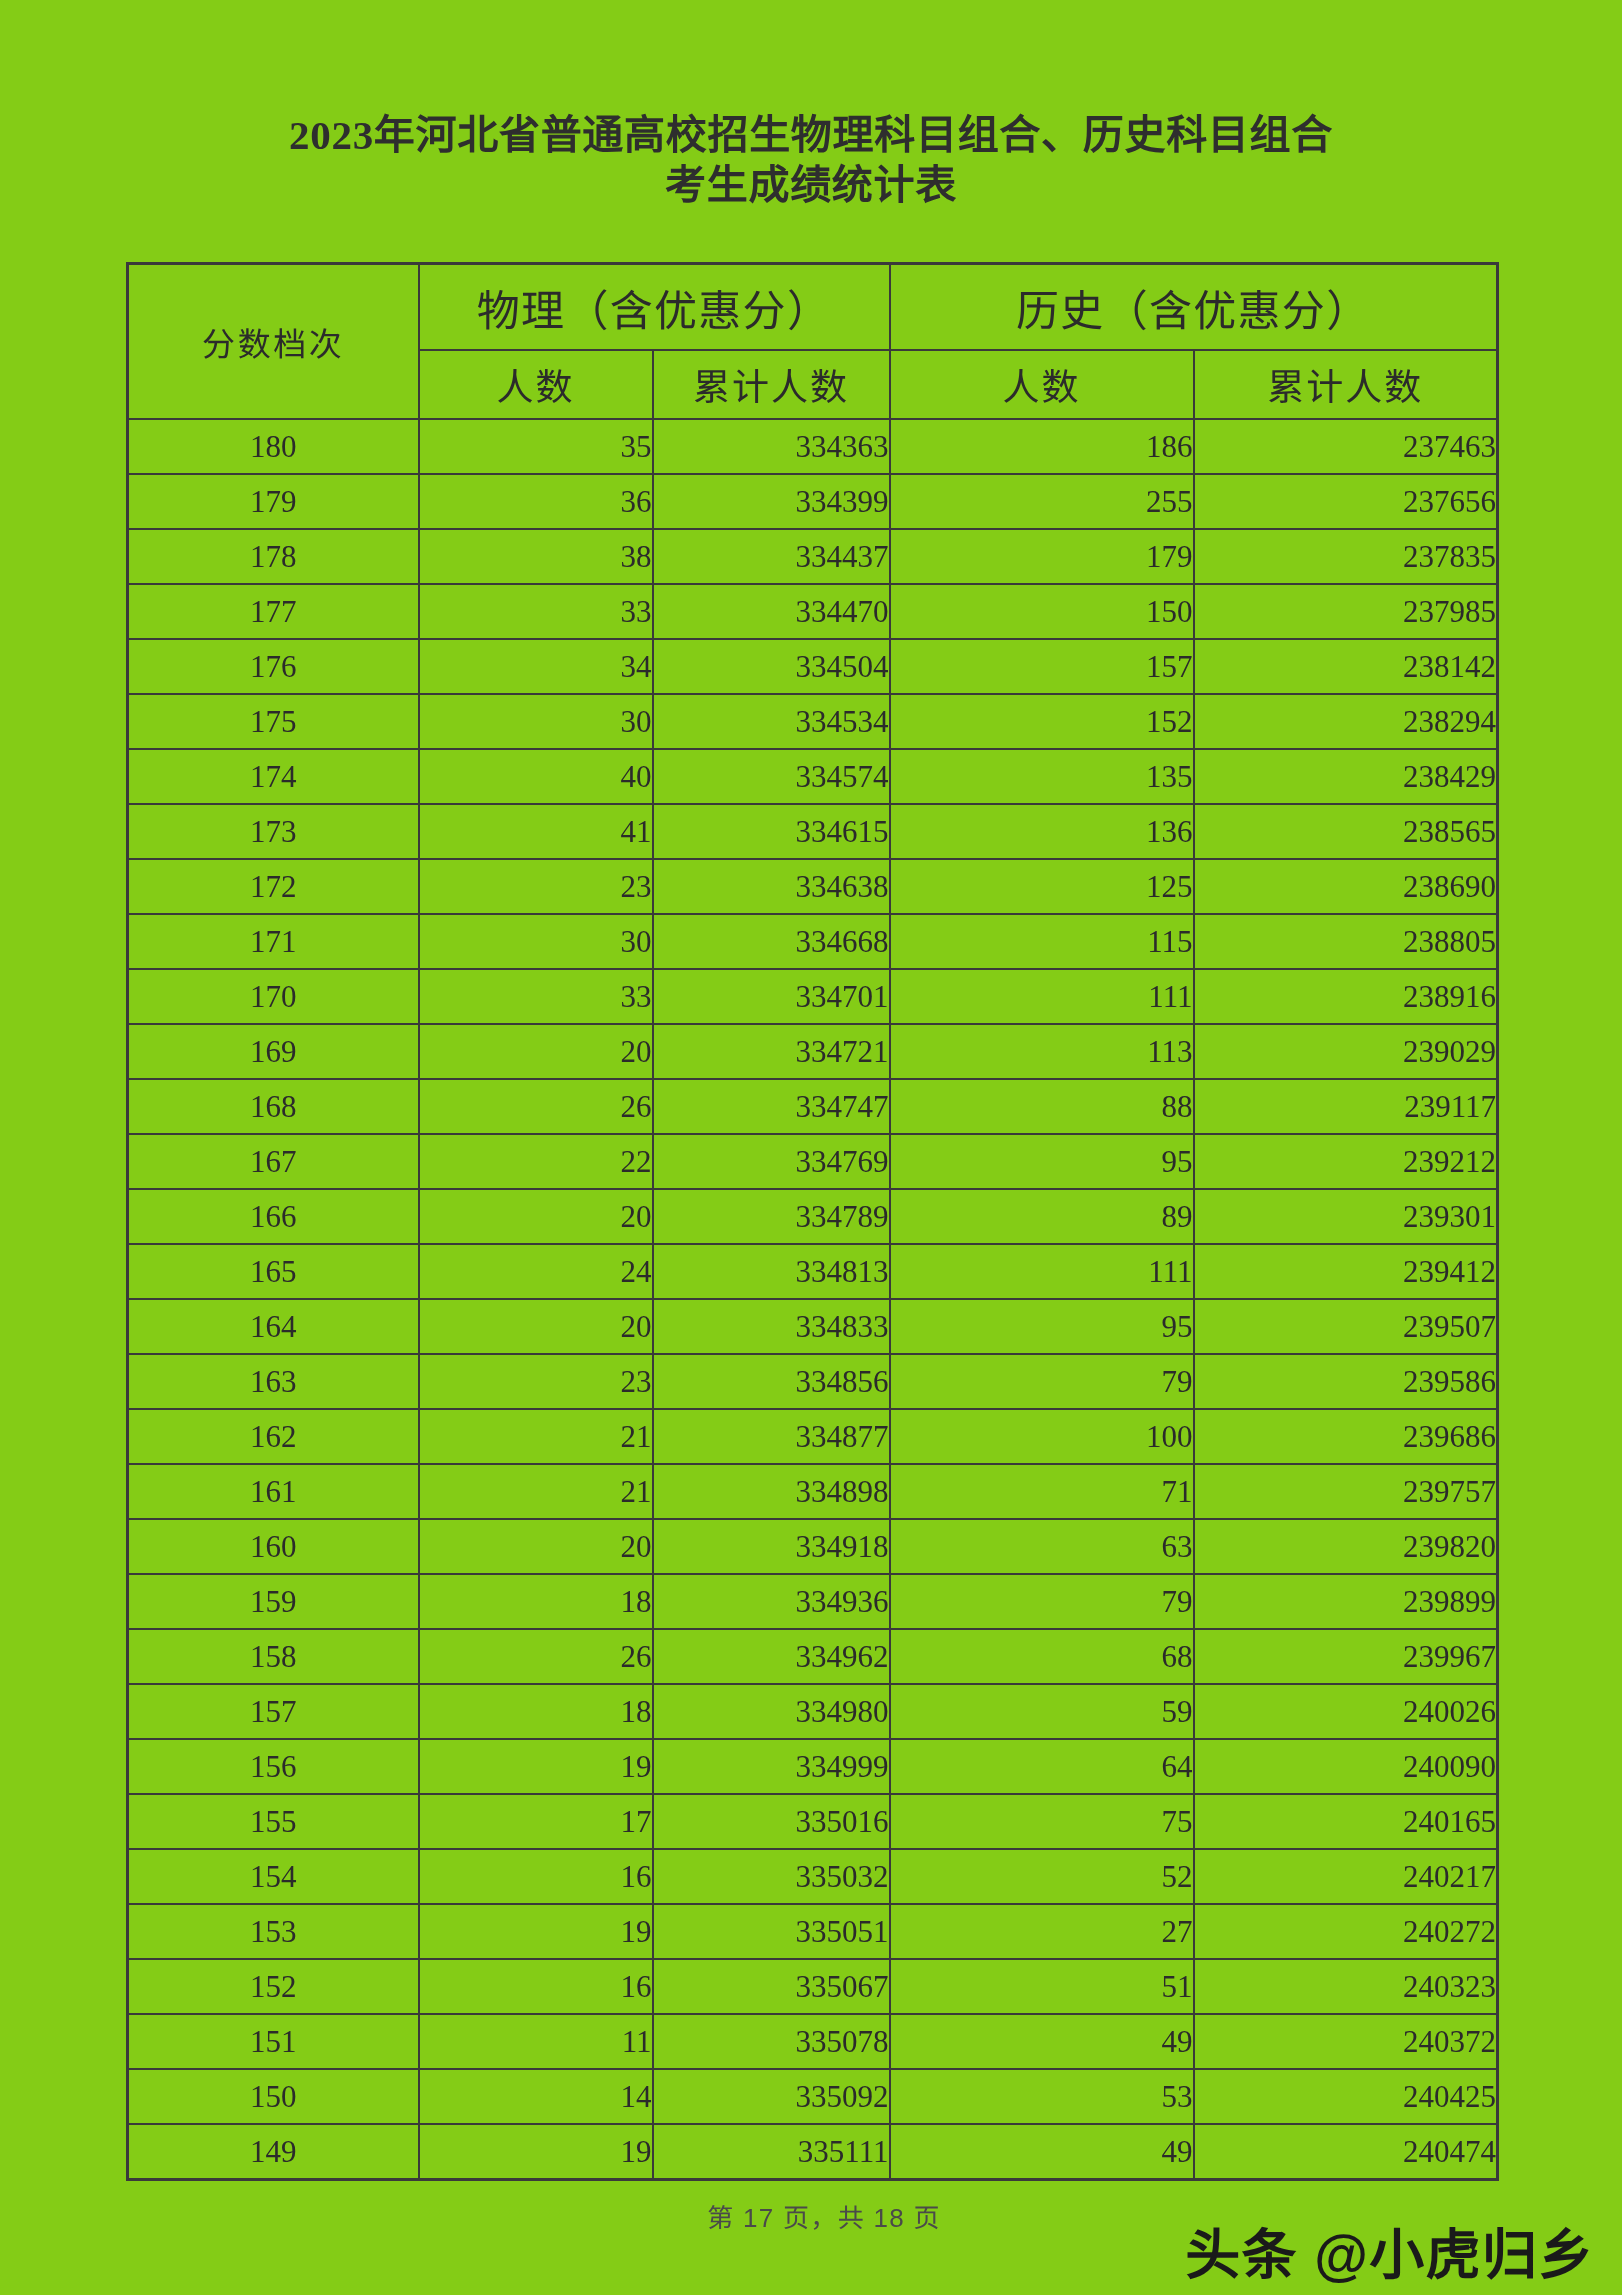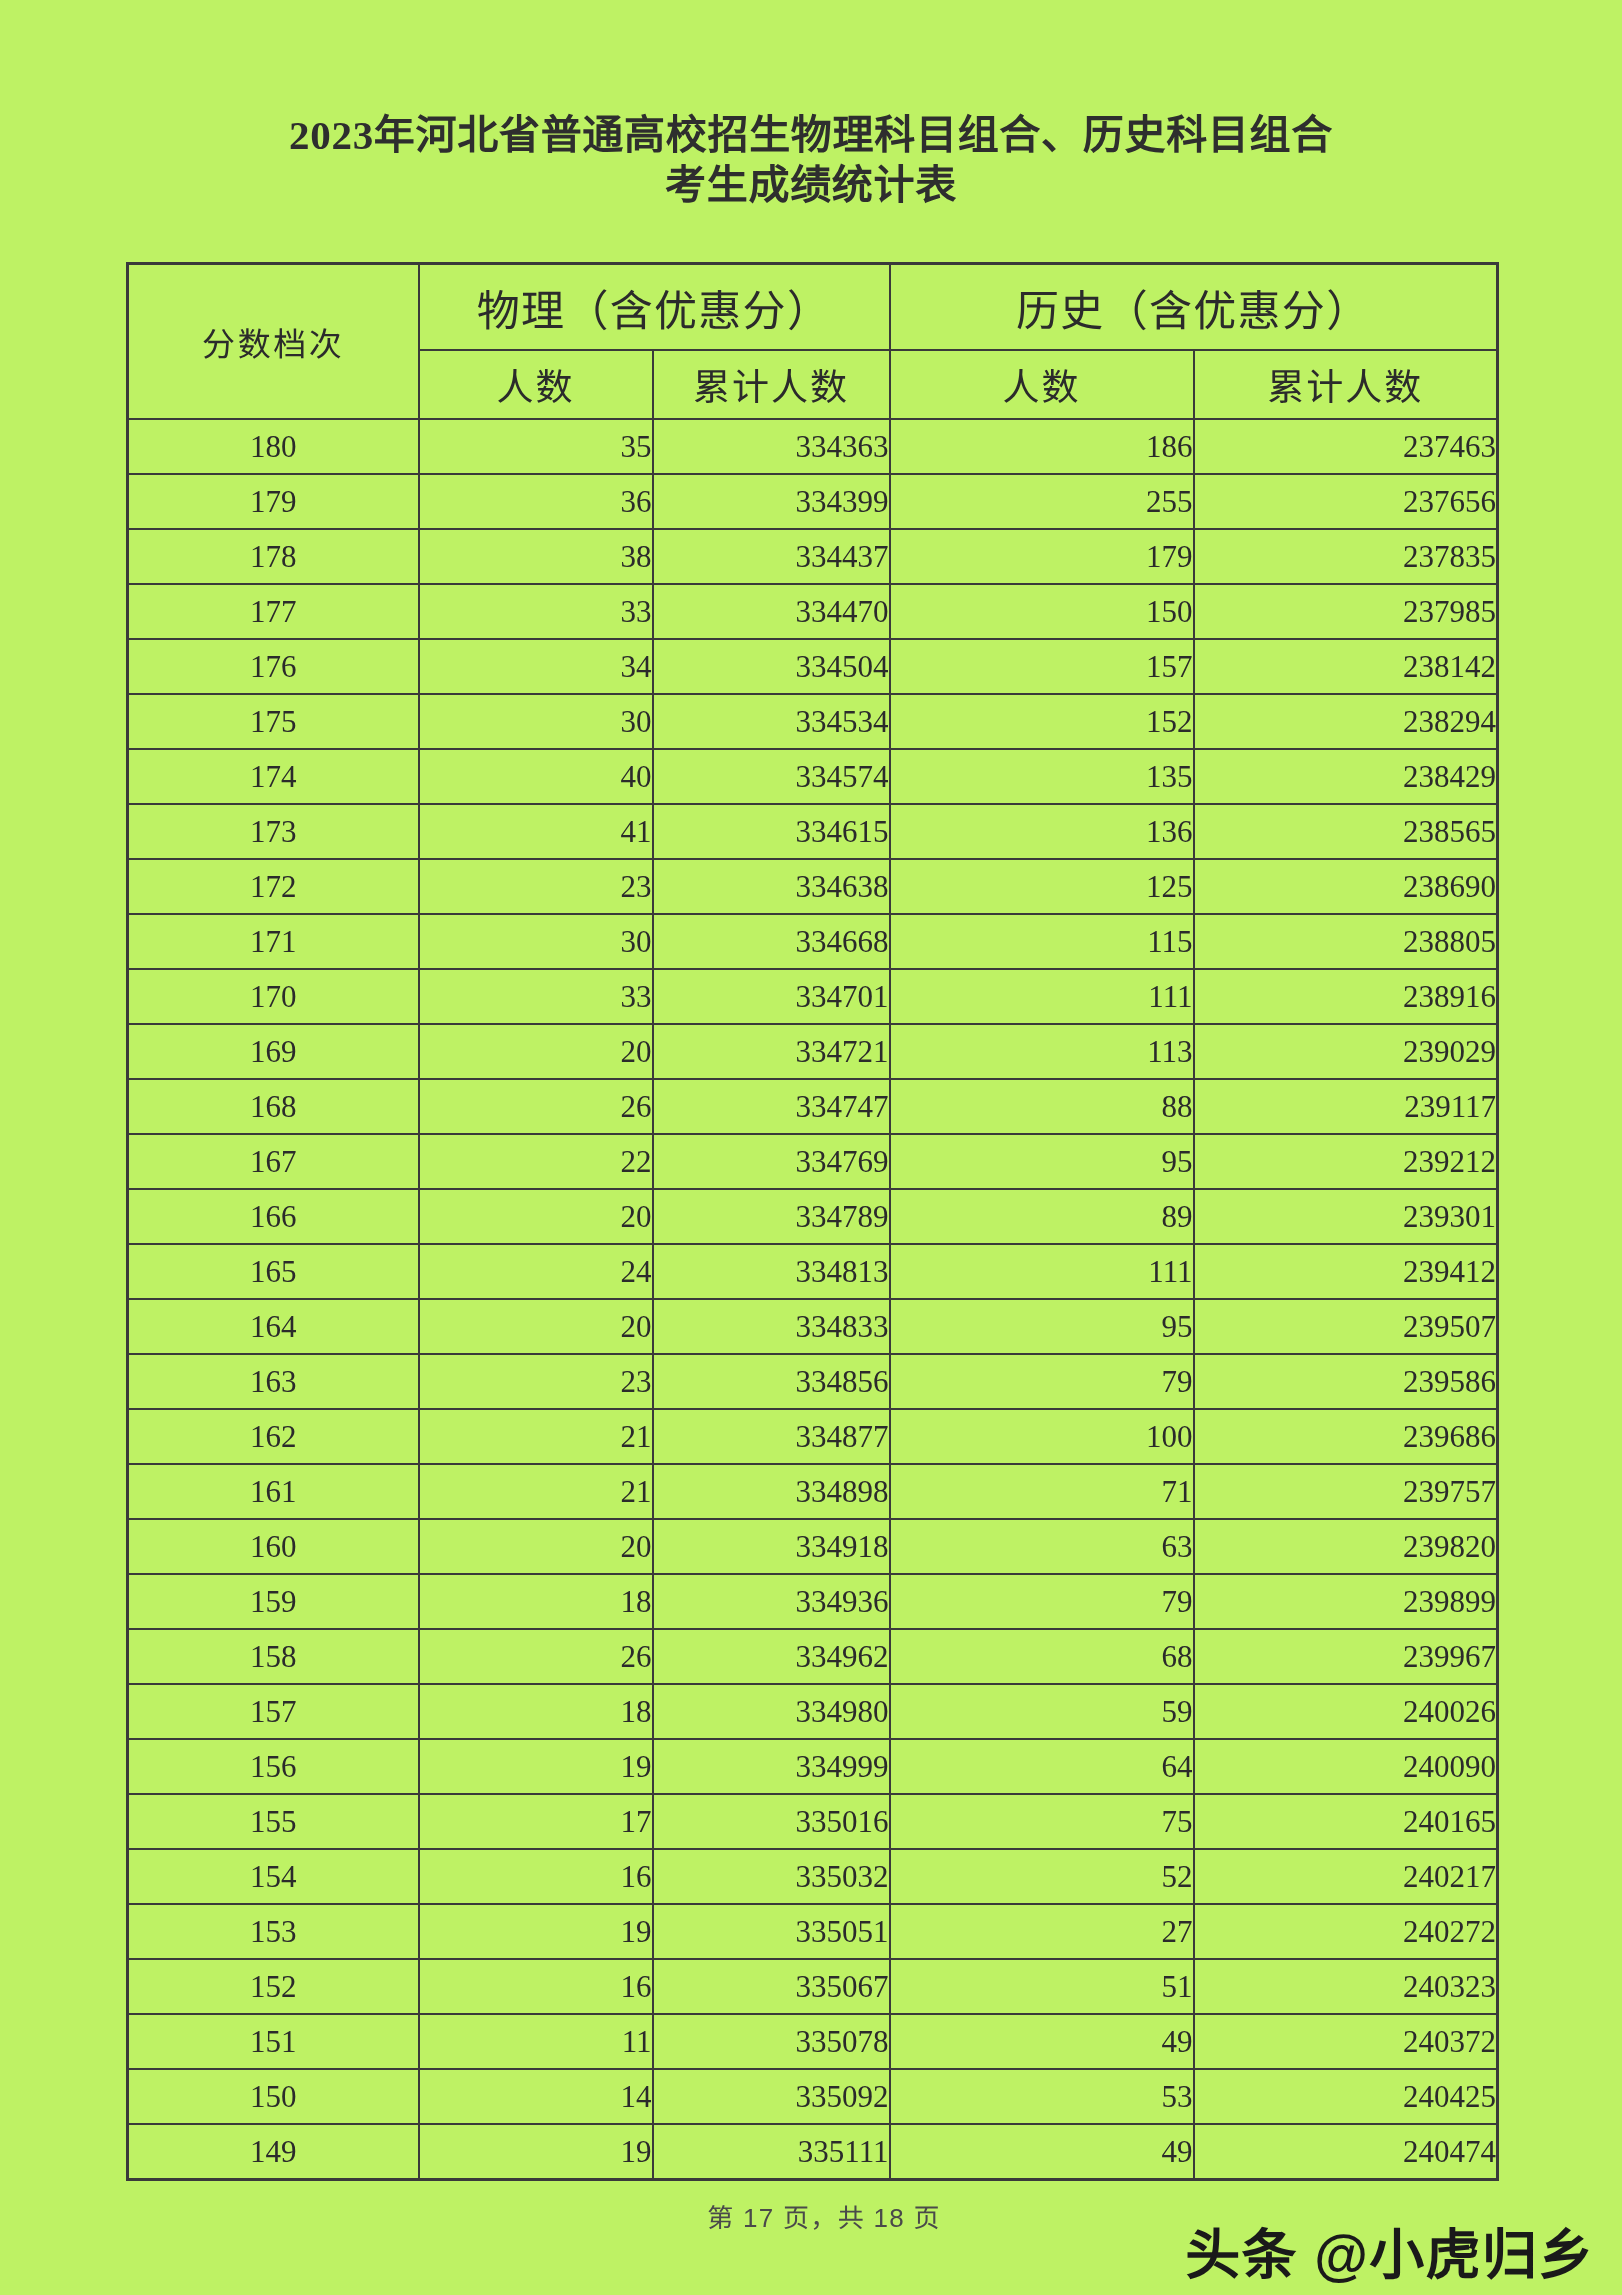--- a/index.html
+++ b/index.html
@@ -12,21 +12,21 @@
     height: 2295px;
     position: relative;
     font-family: "Liberation Serif", "DejaVu Serif", serif;
     color: #2b2b2b;
     overflow: hidden;
   }
 
   .page {
     position: absolute;
     inset: 0;
-    background: #bef264;
+    background: #84cc16;
   }
 
   
   .doc-title {
     position: absolute;
     left: 0;
     right: 0;
     top: 110px;
     text-align: center;
     font-weight: bold;

